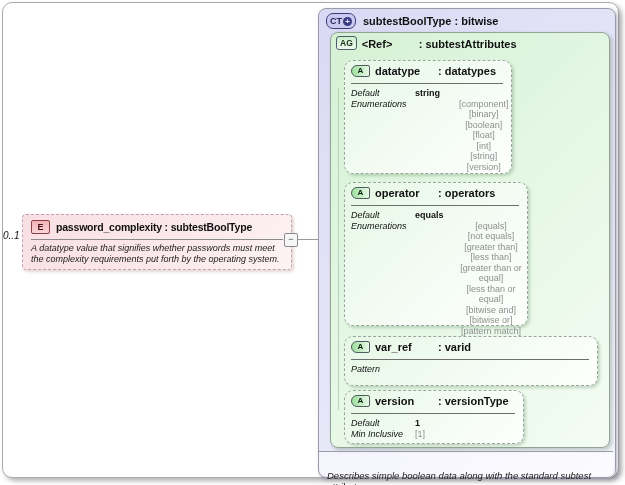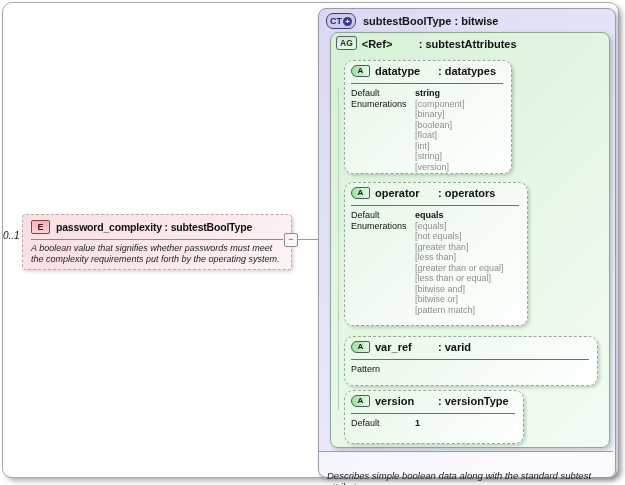--- a/index.html
+++ b/index.html
@@ -38,26 +38,26 @@
       box-shadow:2px 2px 3px rgba(90,130,90,0.30);}
   .ahdr{display:flex;align-items:center;gap:5px;padding:4px 0 0 6px;}
   .badge-a{display:inline-block;width:17px;height:10px;line-height:10px;text-align:center;
       background:linear-gradient(90deg,#9ddf9d,#e8f9e8);border:1px solid #4e5e5e;
       border-radius:6px 2px 2px 6px;font-size:8px;font-weight:bold;color:#102010;}
   .aname{font-size:11px;font-weight:bold;color:#111;min-width:58px;display:inline-block;}
   .atype{font-size:11px;font-weight:bold;color:#111;white-space:nowrap;}
   .asep{position:absolute;left:6px;right:8px;top:22px;height:1px;background:#6e6e6e;}
   .facts{position:absolute;left:6px;right:4px;top:27px;font-size:9px;line-height:10.5px;color:#111;}
   .frow{display:flex;align-items:flex-start;}
-  .flabel{width:64px;flex:0 0 64px;color:#111;}
+  .flabel{font-style:italic;width:64px;flex:0 0 64px;color:#111;}
   .flabel.narrow{width:40px;flex:0 0 40px;}
-  .fval{color:#111;}
+  .fval{color:#111;text-align:center;}
   .bold{font-weight:bold;}
   .gray{color:#8f8f8f;}
-  .fcol{display:flex;flex-direction:column;}
+  .fcol{display:flex;flex-direction:column;margin-left:44px;}
   .pattern{font-size:8px;letter-spacing:-0.1px;white-space:nowrap;color:#555;}
   
   .ct-anno{position:absolute;left:319px;top:451px;width:294px;height:24px;
       border-top:1px solid #9a9aa8;background:rgba(255,255,255,0.55);
       border-radius:0 0 8px 8px;}
   .ct-anno span{display:block;padding:18px 0 0 8px;font-size:9.5px;font-style:italic;color:#222;}
   
   .elem{position:absolute;left:22px;top:214px;width:268px;height:54px;
       border:1px dashed #c4a2a8;border-radius:4px;
       background:linear-gradient(135deg,#f9dfe3 0%,#fbe9ec 60%,#fdf4f5 100%);
@@ -175,31 +175,35 @@
       <span class="badge-a">A</span>
       <span class="aname">version</span>
       <span class="atype">: versionType</span>
     </div>
     <div class="asep"></div>
     <div class="facts">
       <div class="frow">
         <span class="flabel">Default</span>
         <span class="fval bold">1</span>
       </div>
+      <div class="frow">
+        <span class="flabel">Min Inclusive</span>
+        <span class="fval gray">[1]</span>
+      </div>
     </div>
   </div>
 
   <div class="ct-anno">
     <span>Describes simple boolean data along with the standard subtest attributes.</span>
   </div>
 
   <span class="cardinality">0..1</span>
   <div class="elem">
     <div class="ehdr">
       <span class="badge-e">E</span>
       <span class="etitle">password_complexity : subtestBoolType</span>
     </div>
     <div class="esep"></div>
-    <div class="edoc">A boolean value that signifies whether passwords must meet the complexity requirements put forth by the operating system.</div>
+    <div class="edoc">A datatype value that signifies whether passwords must meet the complexity requirements put forth by the operating system.</div>
   </div>
   <div class="conn-line"></div>
   <div class="handle">−</div>
 </div>
 
 </body></html>

